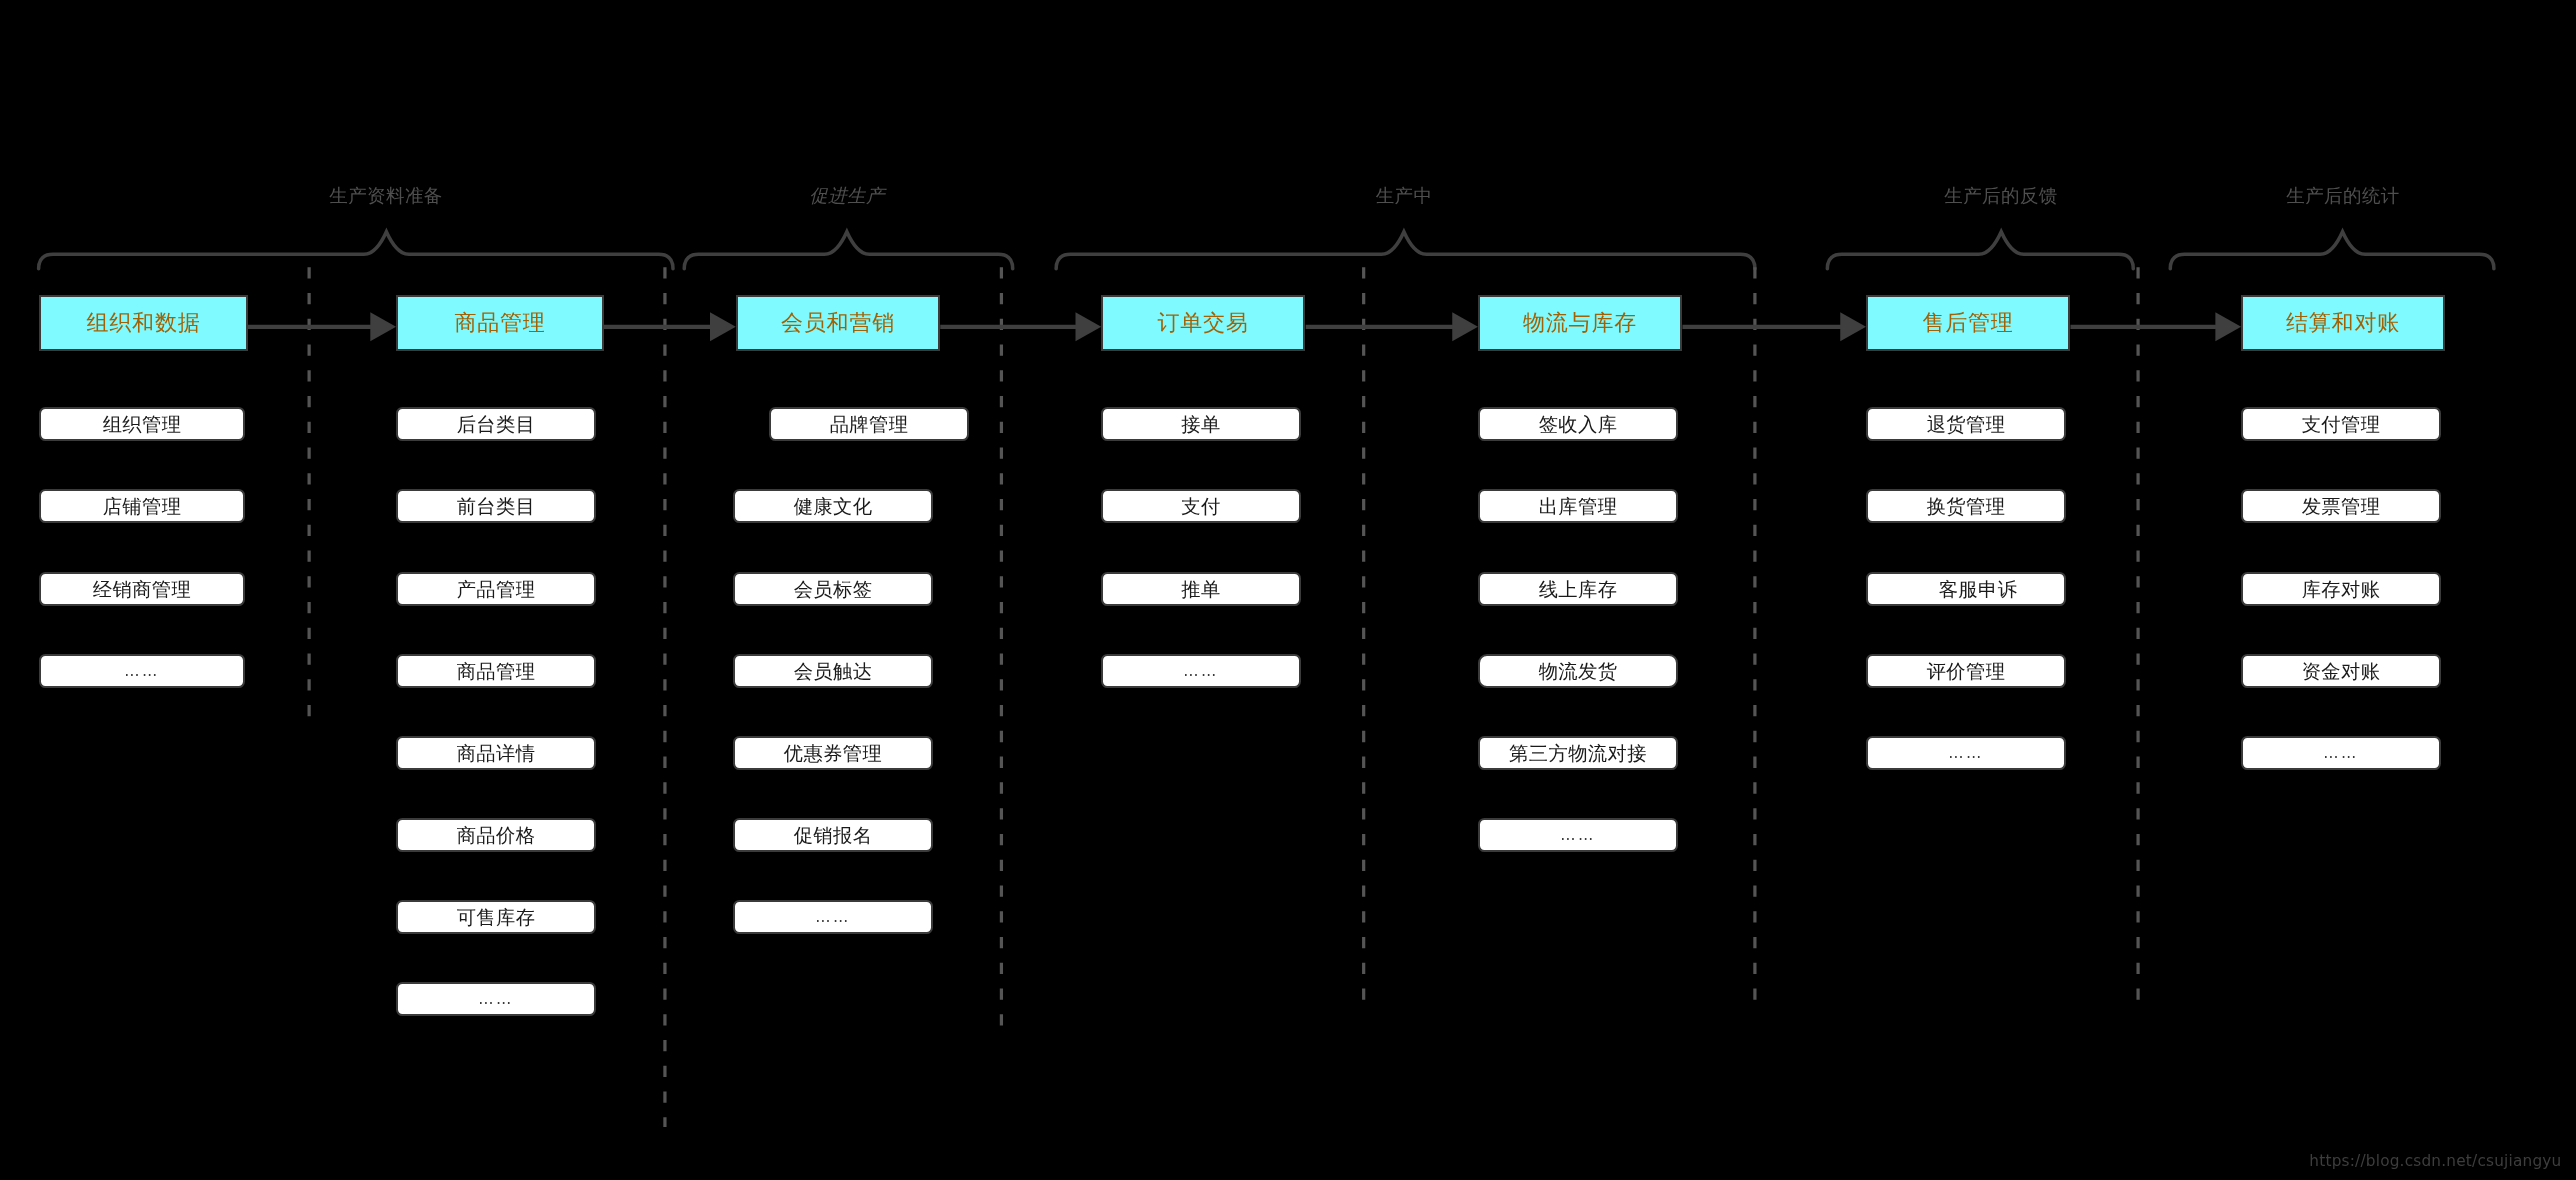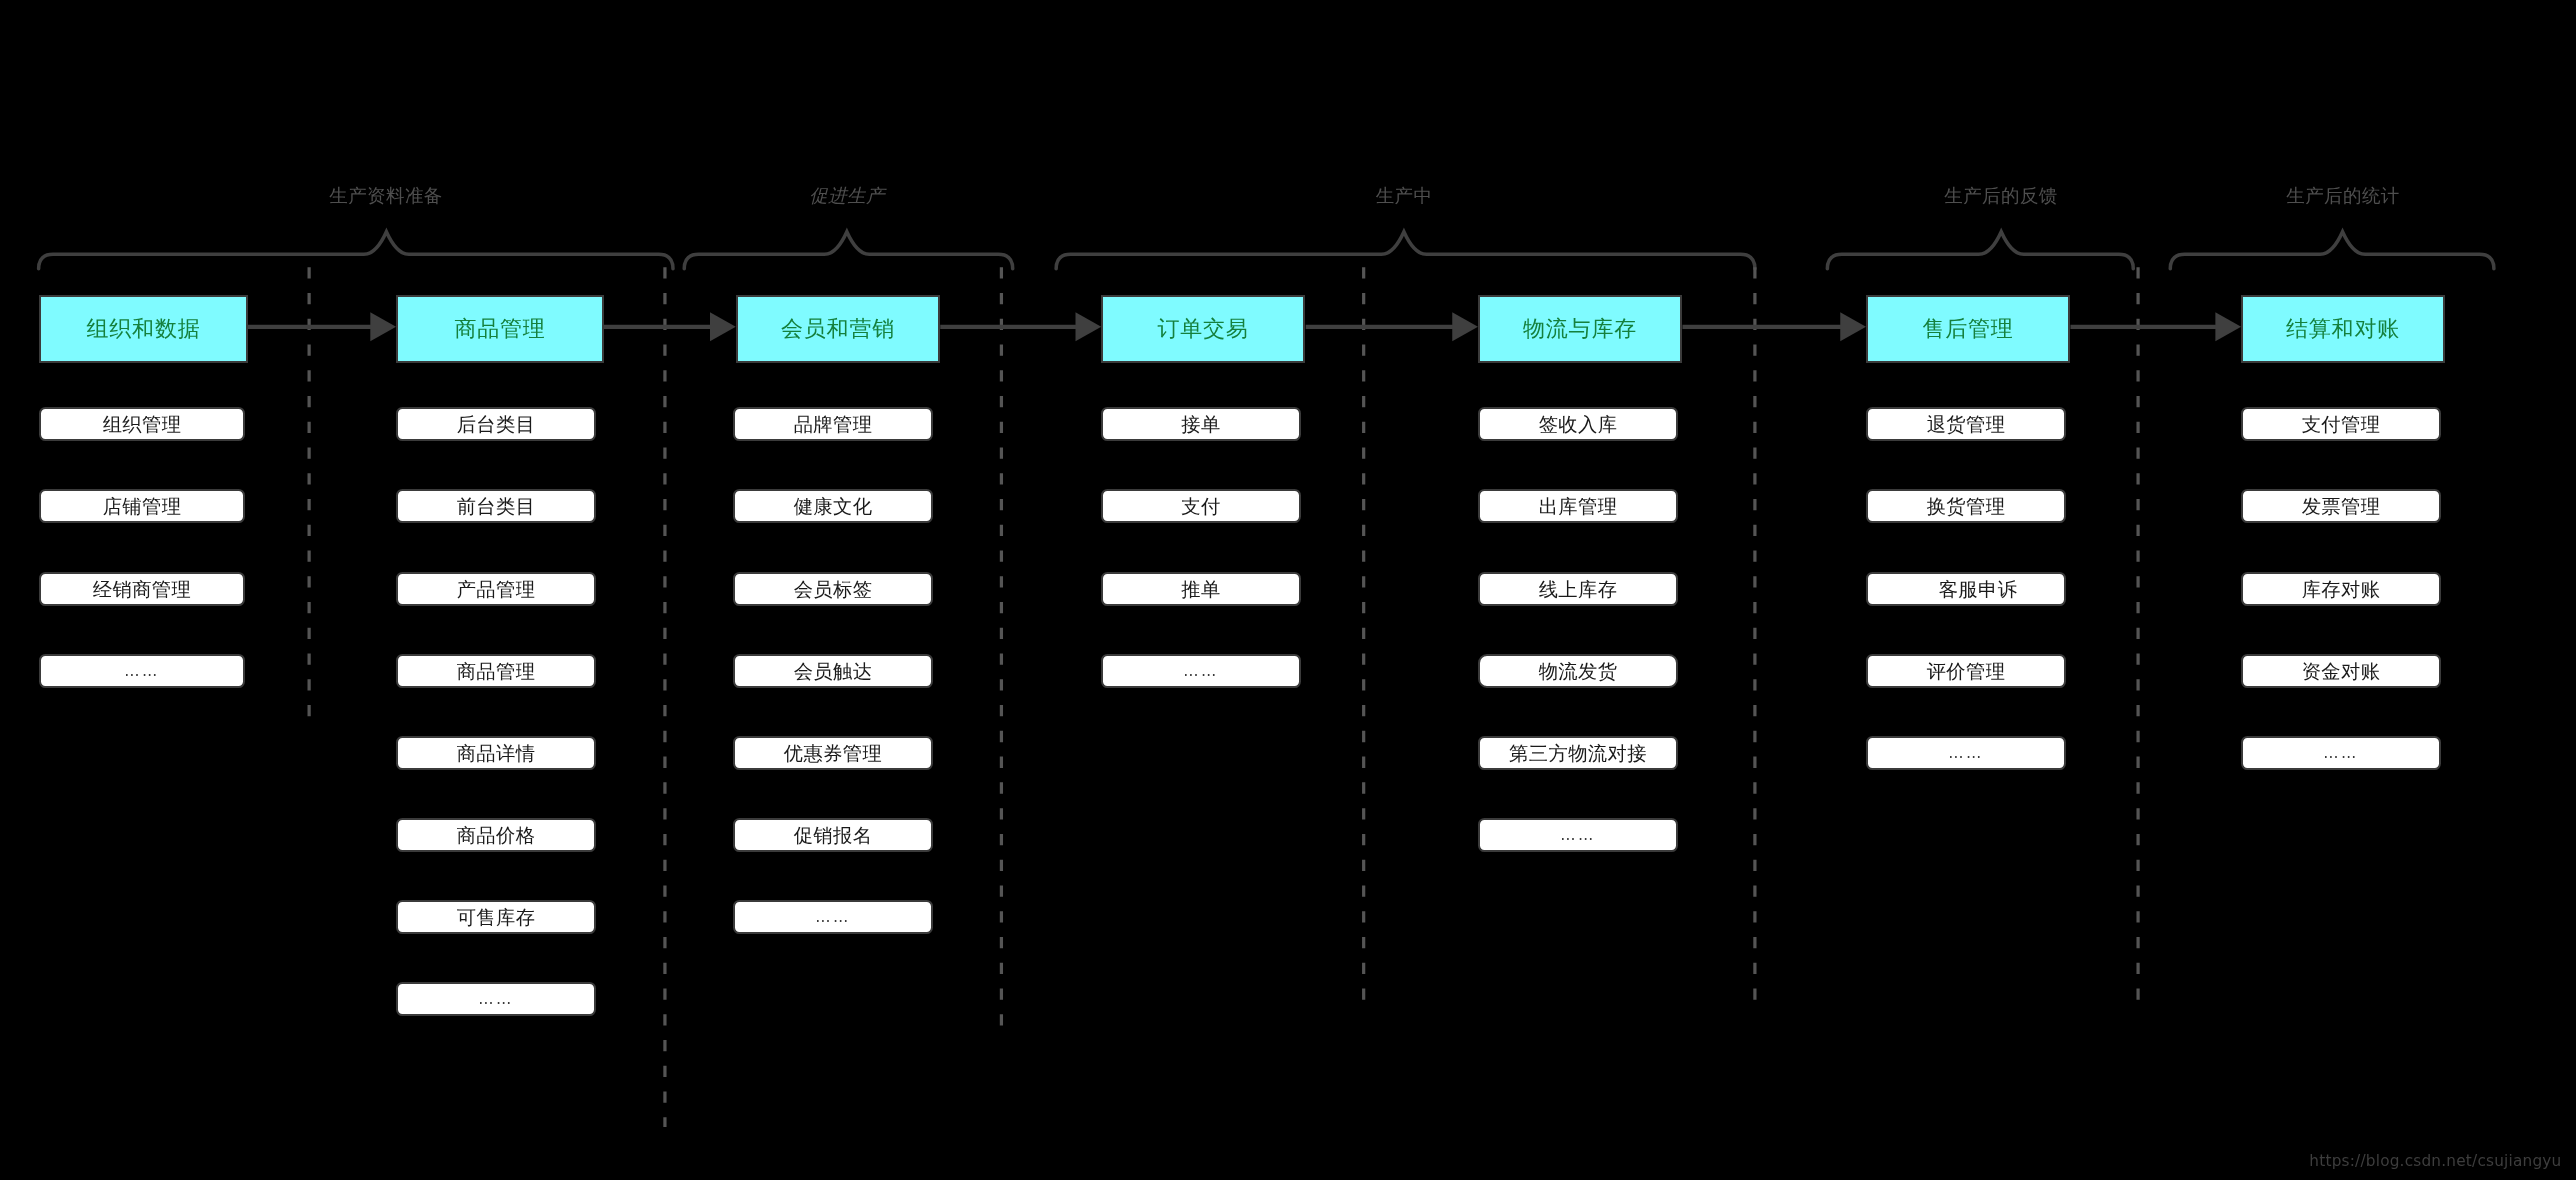--- a/index.html
+++ b/index.html
@@ -50,24 +50,24 @@
   }
 
   .head-box {
     position: absolute;
     background: #7ffbff;
     border: 2.4px solid #3b3b3b;
     box-sizing: border-box;
     display: flex;
     align-items: center;
     justify-content: center;
-    color: #15803d;
+    color: #a16207;
     font-size: 22px;
     letter-spacing: 0.8px;
-    height: 68px;
+    height: 56px;
   }
 
   .sub-box {
     position: absolute;
     background: #ffffff;
     border: 2.4px solid #3b3b3b;
     border-radius: 6.4px;
     box-sizing: border-box;
     display: flex;
     align-items: center;
@@ -155,21 +155,21 @@
         <div class="sub-box" style="left: 396px; top: 489px; width: 200px;">前台类目</div>
         <div class="sub-box" style="left: 396px; top: 572px; width: 200px;">产品管理</div>
         <div class="sub-box" style="left: 396px; top: 654px; width: 200px;">商品管理</div>
         <div class="sub-box" style="left: 396px; top: 736px; width: 200px;">商品详情</div>
         <div class="sub-box" style="left: 396px; top: 818px; width: 200px;">商品价格</div>
         <div class="sub-box" style="left: 396px; top: 900px; width: 200px;">可售库存</div>
         <div class="sub-box ellipsis" style="left: 396px; top: 982px; width: 200px;">……</div>
       </div>
       <div class="column">
         <div class="head-box" style="left: 736px; top: 295px; width: 204px;">会员和营销</div>
-        <div class="sub-box" style="left: 733px; top: 407px; width: 200px;">品牌管理</div>
+        <div class="sub-box" style="left: 769px; top: 407px; width: 200px;">品牌管理</div>
         <div class="sub-box" style="left: 733px; top: 489px; width: 200px;">健康文化</div>
         <div class="sub-box" style="left: 733px; top: 572px; width: 200px;">会员标签</div>
         <div class="sub-box" style="left: 733px; top: 654px; width: 200px;">会员触达</div>
         <div class="sub-box" style="left: 733px; top: 736px; width: 200px;">优惠券管理</div>
         <div class="sub-box" style="left: 733px; top: 818px; width: 200px;">促销报名</div>
         <div class="sub-box ellipsis" style="left: 733px; top: 900px; width: 200px;">……</div>
       </div>
       <div class="column">
         <div class="head-box" style="left: 1101px; top: 295px; width: 204px;">订单交易</div>
         <div class="sub-box" style="left: 1101px; top: 407px; width: 200px;">接单</div>

